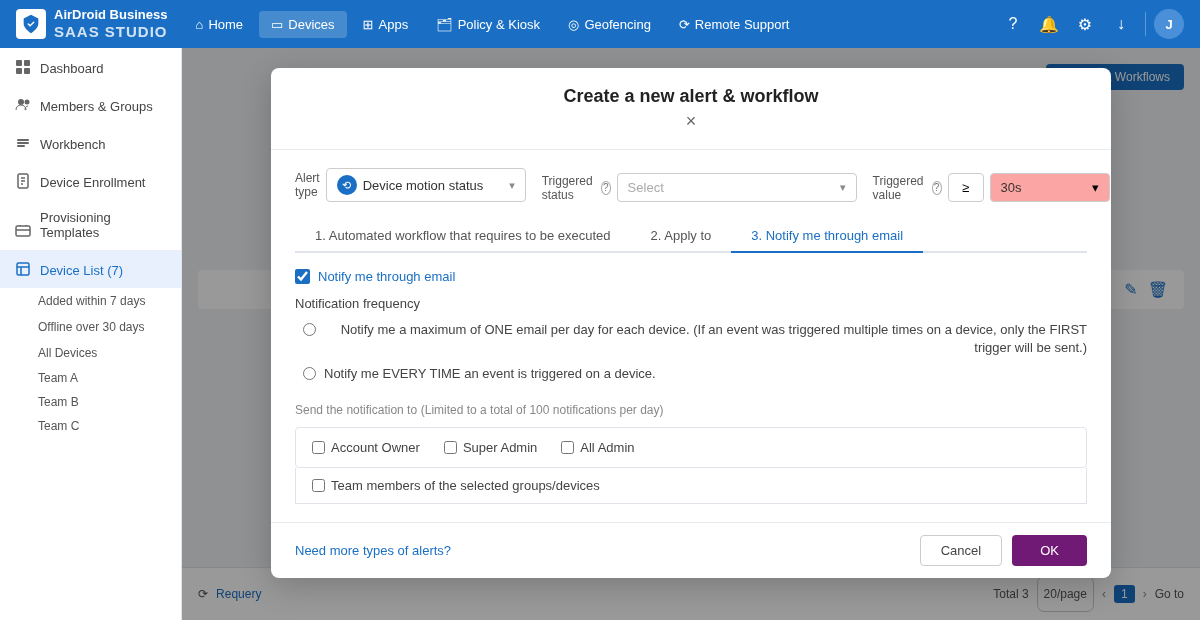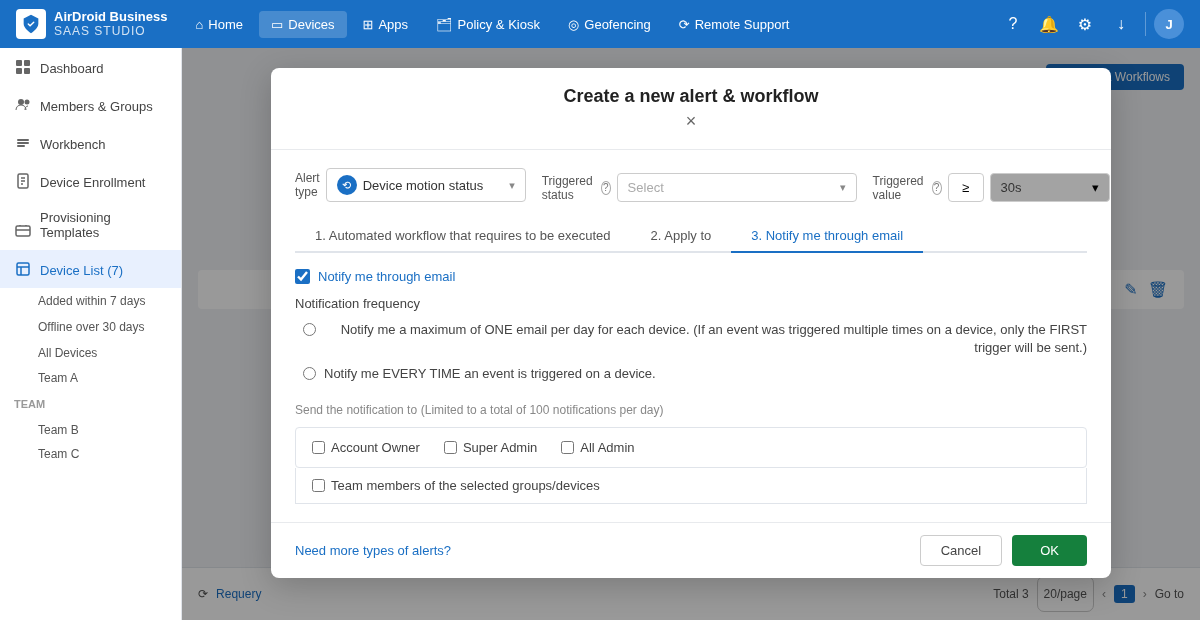--- a/index.html
+++ b/index.html
@@ -51,21 +51,21 @@
     .form-group { display: flex; flex-direction: row; gap: 6px; }
     .form-label { font-size: 12px; color: #555; font-weight: 500; display: flex; align-items: center; gap: 4px; }
     .form-label .help-icon { width: 14px; height: 14px; border-radius: 50%; border: 1px solid #aaa; display: inline-flex; align-items: center; justify-content: center; font-size: 10px; color: #777; cursor: pointer; }
     .select-box { display: flex; align-items: center; gap: 6px; border: 1px solid #ccc; border-radius: 4px; padding: 6px 10px; cursor: pointer; background: white; min-width: 200px; }
     .select-box .select-value { flex: 1; font-size: 13px; color: #333; }
     .select-box .chevron { color: #888; font-size: 11px; }
     .select-box .alert-icon { width: 20px; height: 20px; background: #1a6fc4; border-radius: 50%; display: flex; align-items: center; justify-content: center; color: white; font-size: 11px; }
     .triggered-status-box { min-width: 240px; }
     .triggered-value-group { display: flex; align-items: flex-end; gap: 6px; }
     .operator-box { border: 1px solid #ccc; border-radius: 4px; padding: 6px 10px; background: white; font-size: 13px; min-width: 36px; text-align: center; cursor: pointer; }
-    .value-select { display: flex; align-items: center; gap: 6px; border: 1px solid #ccc; border-radius: 4px; padding: 6px 10px; cursor: pointer; background: #a3a3a3; min-width: 120px; }
+    .value-select { display: flex; align-items: center; gap: 6px; border: 1px solid #ccc; border-radius: 4px; padding: 6px 10px; cursor: pointer; background: #fca5a5; min-width: 120px; }
     .value-select .select-value { flex: 1; font-size: 13px; color: #333; }
 
     
     .modal-tabs { display: flex; border-bottom: 2px solid #e0e4ea; margin-bottom: 16px; }
     .modal-tab { padding: 8px 20px; cursor: pointer; font-size: 13px; color: #555; border-bottom: 2px solid transparent; margin-bottom: -2px; white-space: nowrap; }
     .modal-tab.active { color: #1a6fc4; border-bottom-color: #1a6fc4; font-weight: 500; }
 
     
     .checkbox-row { display: flex; align-items: center; gap: 8px; margin-bottom: 12px; }
     .checkbox-row input[type="checkbox"] { width: 15px; height: 15px; accent-color: #1a6fc4; cursor: pointer; }
@@ -88,41 +88,41 @@
     .recipient-label { font-size: 13px; color: #444; text-align: center; }
 
     
     .recipients-box-second { border: 1px solid #e0e4ea; border-top: none; padding: 10px 16px; }
 
     
     .modal-footer { display: flex; align-items: center; justify-content: space-between; padding: 12px 24px; border-top: 1px solid #e8eaed; }
     .footer-link { color: #1a6fc4; font-size: 13px; cursor: pointer; text-decoration: none; }
     .footer-buttons { display: flex; gap: 10px; }
     .btn-cancel { padding: 7px 20px; border: 1px solid #ccc; border-radius: 4px; background: white; cursor: pointer; font-size: 13px; color: #444; }
-    .btn-ok { padding: 7px 28px; border: none; border-radius: 4px; background: #15803d; cursor: pointer; font-size: 13px; color: white; font-weight: 500; }
+    .btn-ok { padding: 7px 28px; border: none; border-radius: 4px; background: #701a75; cursor: pointer; font-size: 13px; color: white; font-weight: 500; }
 
     
     .bg-content { padding: 16px; }
     .bg-top-bar { display: flex; justify-content: flex-end; margin-bottom: 12px; }
     .bg-btn { background: #1a6fc4; color: white; border: none; border-radius: 4px; padding: 6px 14px; font-size: 12px; cursor: pointer; display: flex; align-items: center; gap: 4px; }
   </style>
 </head>
 <body>
 
 <div class="topnav">
   <div class="topnav-logo">
     <div class="topnav-logo-icon">
       <svg viewBox="0 0 24 24" fill="#1a6fc4" xmlns="http://www.w3.org/2000/svg">
         <path d="M4 6l8-4 8 4v6c0 5-8 10-8 10S4 17 4 12V6z" fill="#1a6fc4"></path>
         <path d="M9 12l2 2 4-4" stroke="white" stroke-width="1.5" fill="none" stroke-linecap="round"></path>
       </svg>
     </div>
     <div>
       <div style="font-size:13px;font-weight:700;line-height:1.1">AirDroid Business</div>
-      <div style="font-size:12px;font-weight:400;letter-spacing:1px;opacity:0.8">SAAS STUDIO</div>
+      <div style="font-size:15px;font-weight:700;letter-spacing:1px;opacity:0.8">SAAS STUDIO</div>
     </div>
   </div>
   <div class="topnav-item">
     <span>⌂</span>
     <span>Home</span>
   </div>
   <div class="topnav-item active">
     <span>▭</span>
     <span>Devices</span>
   </div>
@@ -212,21 +212,20 @@
             <rect x="2" y="2" width="12" height="12" rx="1.5"></rect>
             <path d="M2 6h12M6 6v8"></path>
           </svg>
       </div>
       <span style="color:#1a6fc4">Device List (7)</span>
     </div>
     <div class="sidebar-sub">Added within 7 days</div>
     <div class="sidebar-sub">Offline over 30 days</div>
     <div class="sidebar-sub">All Devices</div>
     <div class="sidebar-team">Team A</div>
-    <div class="sidebar-section-header">Team</div>
     <div class="sidebar-team">Team B</div>
     <div class="sidebar-team">Team C</div>
   </div>
 
   <div class="main-content">
 
     <div class="bg-content">
       <div class="bg-top-bar">
         <button class="bg-btn">+ Alerts &amp; Workflows</button>
       </div>

